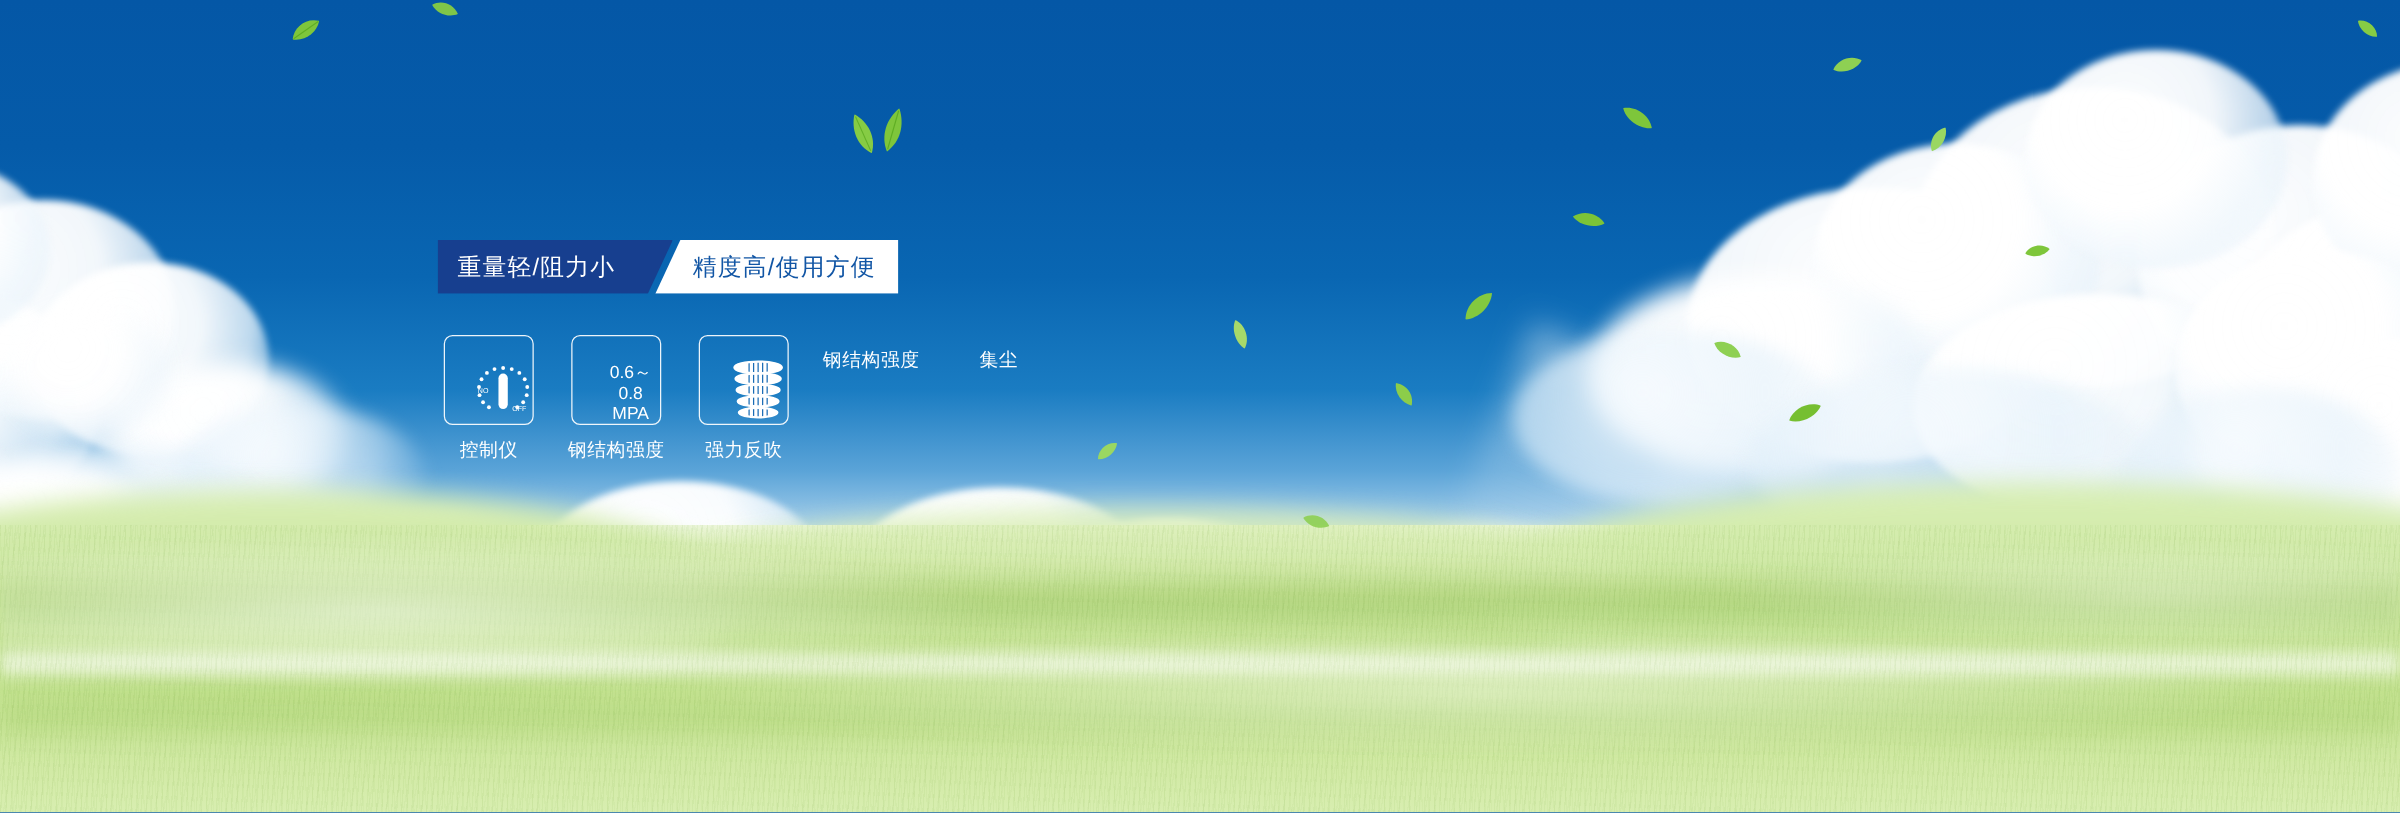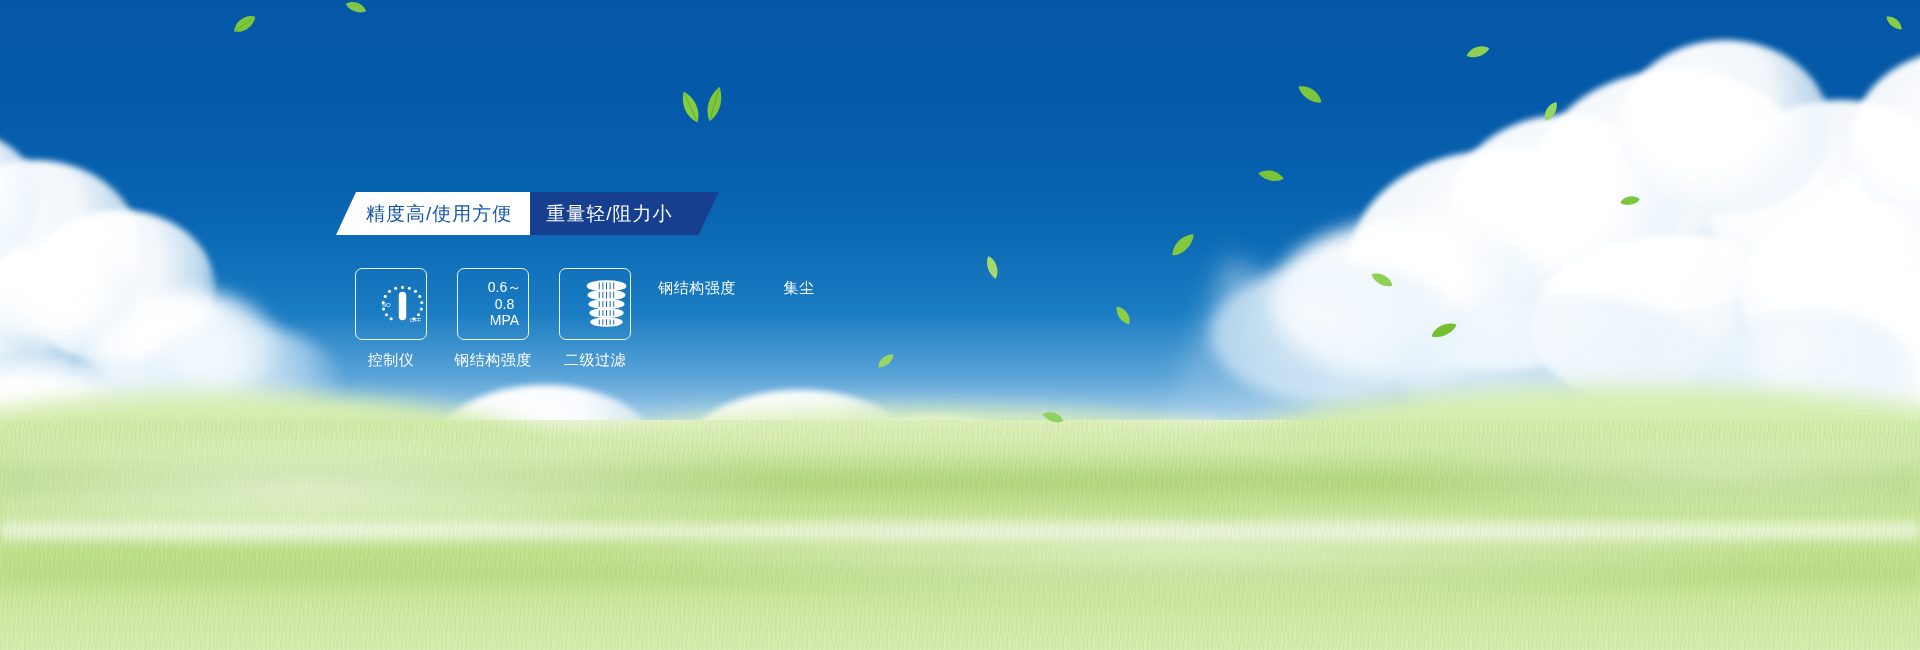--- a/index.html
+++ b/index.html
@@ -184,21 +184,21 @@
   }
 
   
   .features{
     position:absolute;left:355px;top:268px;
     display:flex;gap:30px;align-items:flex-start;
   }
   .feature{width:72px;display:flex;flex-direction:column;align-items:center;}
   .fbox{
     width:72px;height:72px;border:1.6px solid rgba(255,255,255,0.92);
-    border-radius:7px;display:flex;align-items:center;justify-content:center;
+    border-radius:7px;display:flex;align-items:flex-end;justify-content:center;
     color:#ffffff;text-align:center;padding-left:23px;
   }
   .fbox .txt{
     font-size:14px;line-height:1.18;letter-spacing:0;white-space:pre-line;
   }
   .fcap{
     margin-top:11px;color:#ffffff;font-size:15px;white-space:nowrap;
     letter-spacing:0.5px;
   }
   .fbox svg{display:block;}
@@ -379,25 +379,25 @@
     <svg width="17" height="36" viewBox="0 0 17 36">
         <path d="M8.5 0 C16 11 17 25 8.5 36 C0 25 1 11 8.5 0 Z" fill="#7ec63b"></path>
         <path d="M8.5 2 L8.5 34" stroke="#5fae24" stroke-width="0.9"></path>
       </svg>
   </div>
 
   <div class="content">
 
 
     <div class="badges">
+      <div class="badge badge-a">
+        <span>重量轻/阻力小</span>
+      </div>
       <div class="badge badge-b">
         <span>精度高/使用方便</span>
-      </div>
-      <div class="badge badge-a">
-        <span>重量轻/阻力小</span>
       </div>
     </div>
 
     <div class="features">
 
       <div class="feature">
         <div class="fbox">
           <svg width="58" height="56" viewBox="0 0 58 56" aria-hidden="true">
             <g fill="#ffffff">
               <circle cx="29" cy="7.5" r="1.9"></circle>
@@ -458,21 +458,21 @@
             </g>
             <g fill="#ffffff">
               <ellipse cx="26" cy="7" rx="21" ry="5.2" fill="none" stroke="#ffffff" stroke-width="2"></ellipse>
               <ellipse cx="26" cy="17" rx="20" ry="4.8" fill="none" stroke="#ffffff" stroke-width="2"></ellipse>
               <ellipse cx="26" cy="27" rx="19" ry="4.6" fill="none" stroke="#ffffff" stroke-width="2"></ellipse>
               <ellipse cx="26" cy="37" rx="18" ry="4.4" fill="none" stroke="#ffffff" stroke-width="2"></ellipse>
               <ellipse cx="26" cy="47" rx="17" ry="4.2" fill="none" stroke="#ffffff" stroke-width="2"></ellipse>
             </g>
           </svg>
         </div>
-        <div class="fcap">二级过滤</div>
+        <div class="fcap">强力反吹</div>
       </div>
 
       <div class="feature">
         <div class="fcap">钢结构强度</div>
       </div>
 
       <div class="feature">
         <div class="fcap">集尘</div>
       </div>
 

